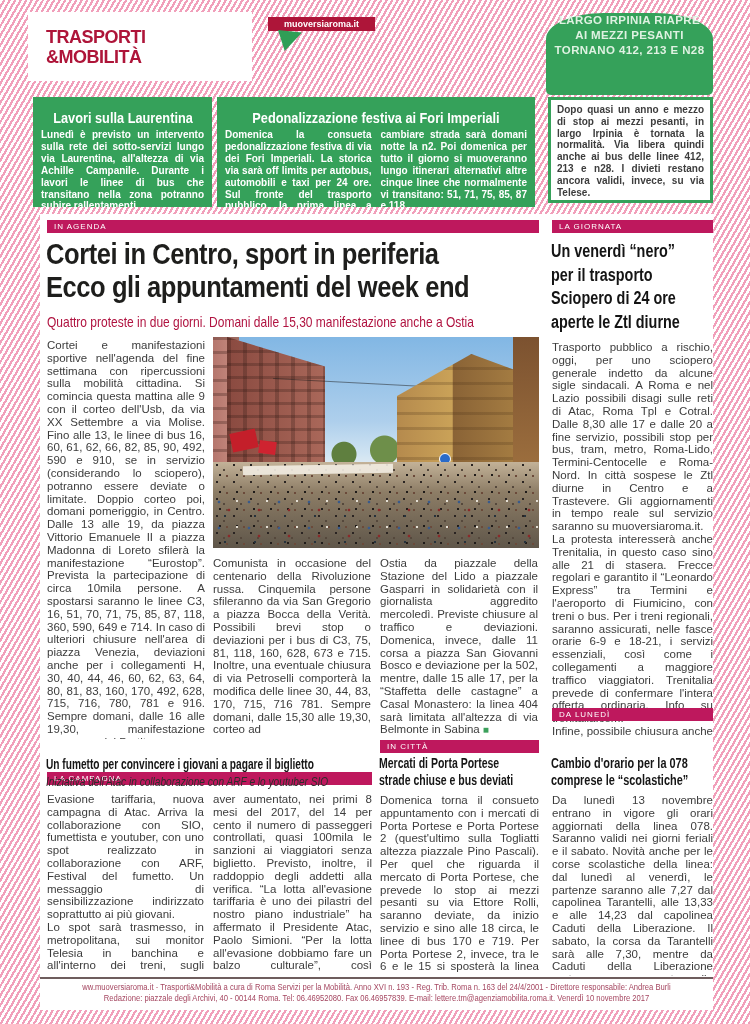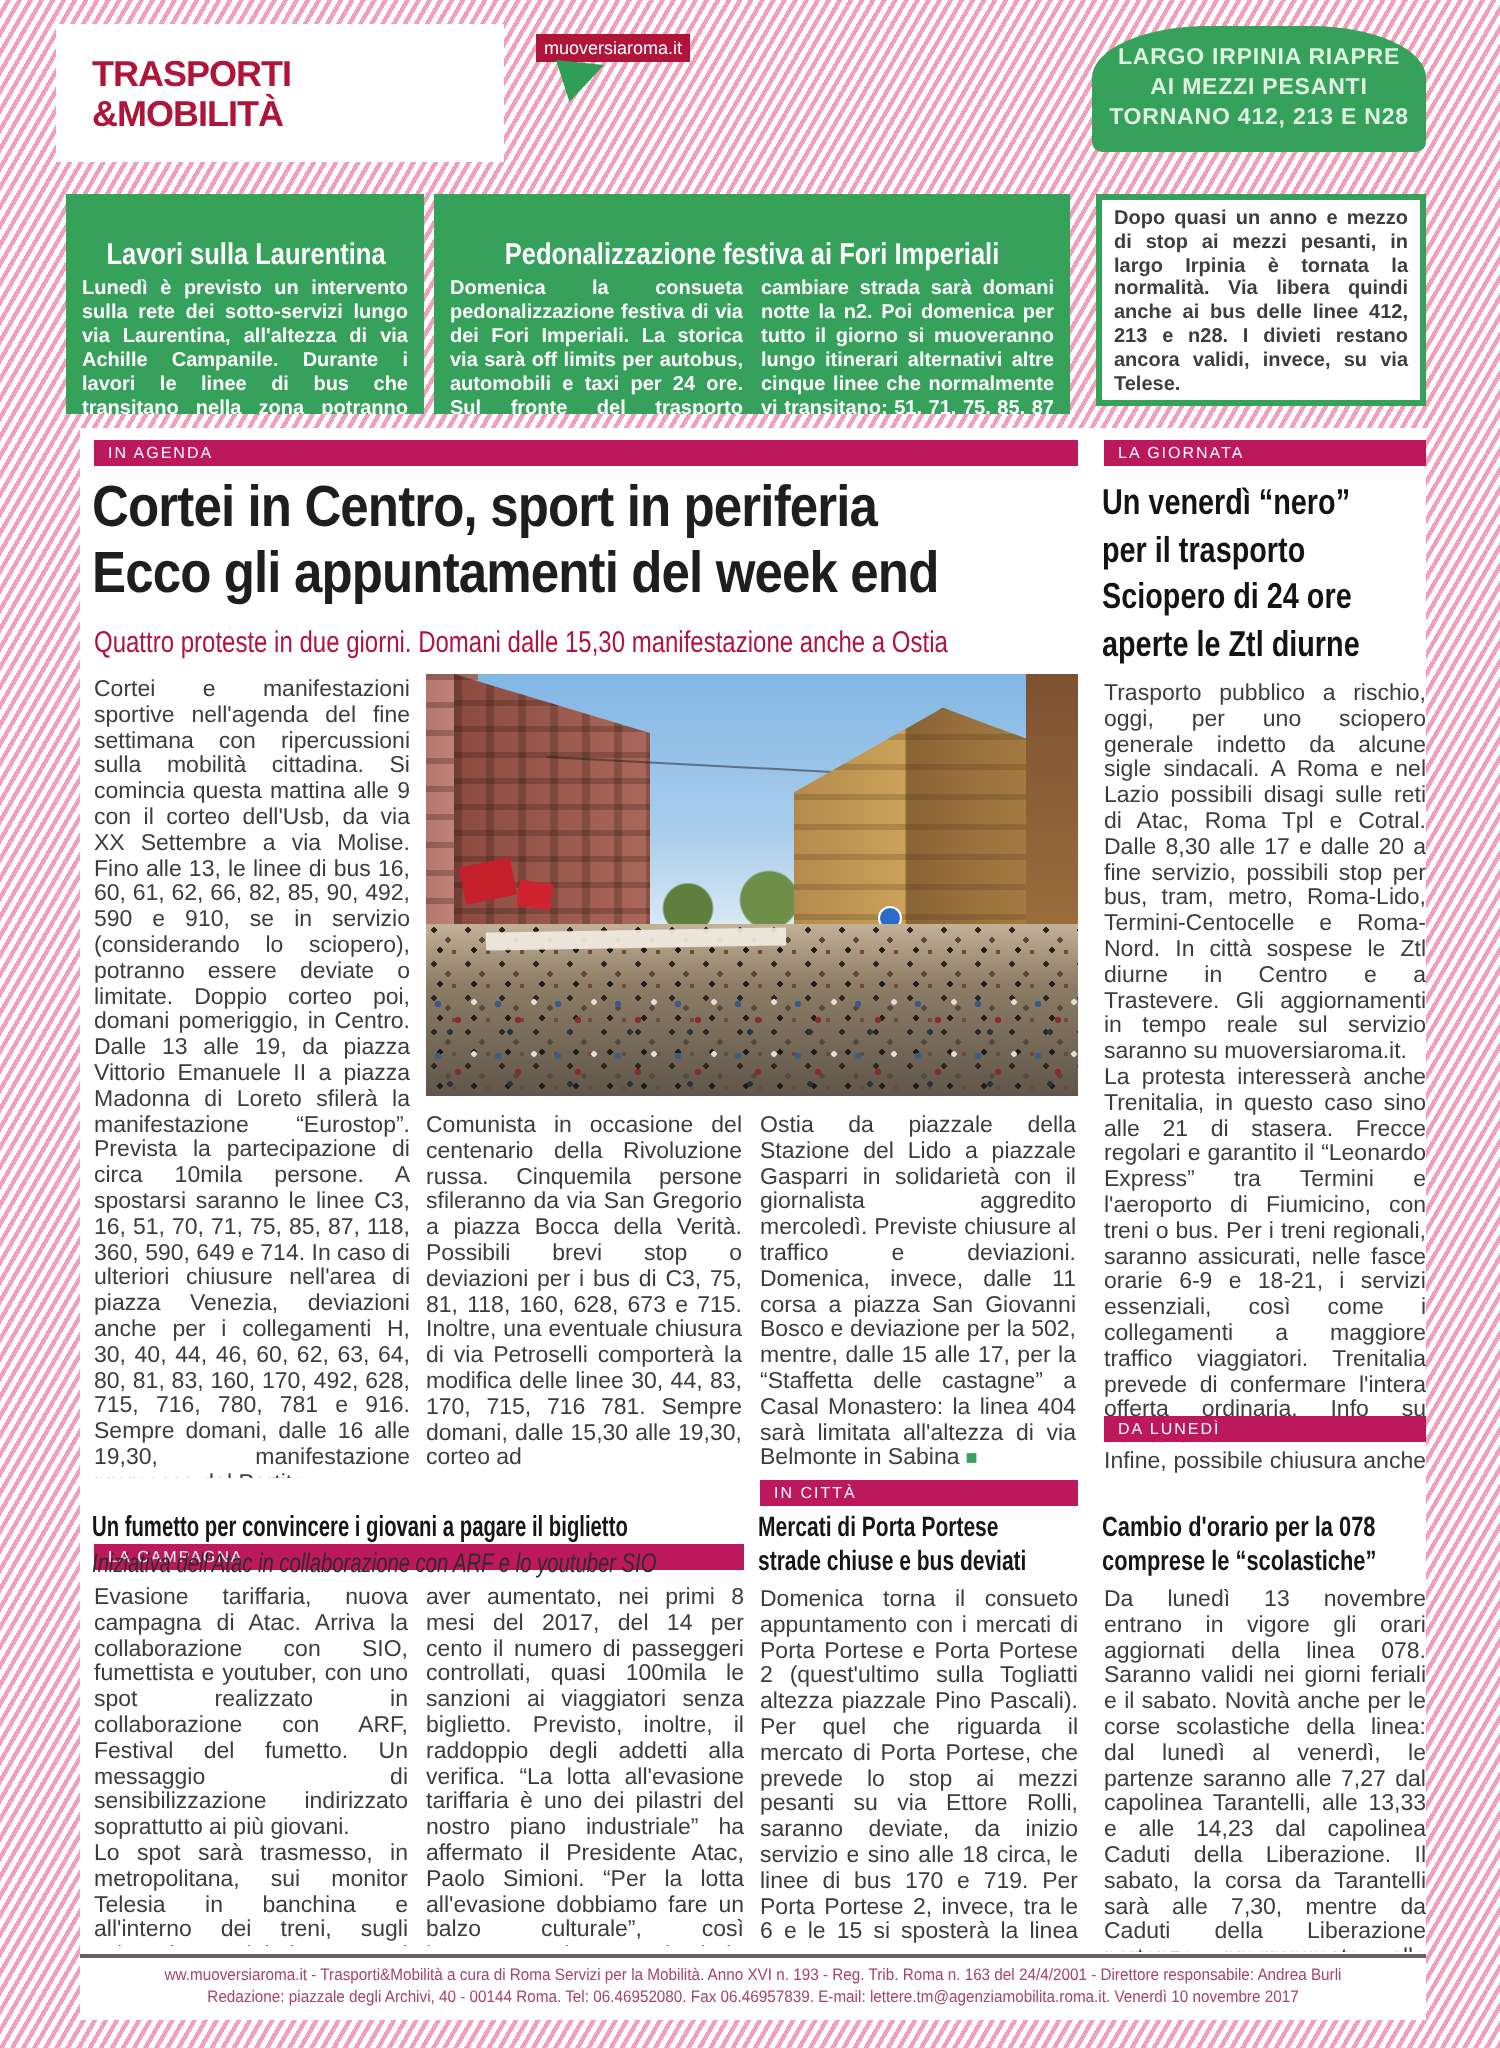--- a/index.html
+++ b/index.html
@@ -9,28 +9,28 @@
     font-family:"Liberation Sans",sans-serif;
     background:repeating-linear-gradient(120deg,#ffffff 0 2.6px,#f19fba 2.6px 4.8px);
   }
   .abs{position:absolute;}
   .sheet{left:40px;top:214px;width:673px;height:796px;background:#ffffff;}
 
   
   .logo-box{left:28px;top:12px;width:224px;height:69px;background:#fff;display:flex;align-items:center;padding-left:10px;box-sizing:border-box;}
   .logo-tm{font-size:52px;font-weight:bold;color:#ae1539;letter-spacing:-3px;line-height:1;font-style:italic;}
   .logo-title{margin-left:8px;font-size:18px;line-height:20px;font-weight:bold;color:#ae1539;white-space:pre-line;letter-spacing:-0.5px;}
-  .site-badge{left:268px;top:17px;background:#ae1539;color:#fff;font-size:9px;font-weight:normal;padding:2px 4px;}
+  .site-badge{left:268px;top:17px;background:#ae1539;color:#fff;font-size:9px;font-weight:bold;padding:2px 16px;}
   .badge-fold{left:278px;top:30px;width:24px;height:21px;background:#2f9e56;clip-path:polygon(0 0,100% 12%,28% 100%);}
-  .sign{left:546px;top:13px;width:167px;height:63px;background:#35a15a;border-radius:58px 58px 5px 5px / 26px 26px 5px 5px;display:flex;align-items:center;justify-content:center;text-align:center;}
+  .sign{left:546px;top:13px;width:167px;height:82px;background:#35a15a;border-radius:58px 58px 5px 5px / 26px 26px 5px 5px;display:flex;justify-content:center;text-align:center;}
   .sign-text{font-size:11.5px;font-weight:bold;color:#dff2e2;line-height:15px;letter-spacing:.4px;white-space:pre-line;}
   .sign-note{left:548px;top:97px;width:165px;height:106px;background:#fff;border:3px solid #35a15a;box-sizing:border-box;padding:4px 6px;font-size:10px;font-weight:bold;line-height:11.8px;color:#3d3d3d;text-align:justify;overflow:hidden;}
 
   
-  .gbox{background:#35a15a;color:#fff;box-sizing:border-box;padding:22px 8px;overflow:hidden;}
+  .gbox{background:#35a15a;color:#fff;box-sizing:border-box;padding:12px 8px;overflow:hidden;}
   .gbox1{left:33px;top:97px;width:179px;height:110px;}
   .gbox2{left:217px;top:97px;width:318px;height:110px;}
   .gbox-title{font-weight:bold;text-align:center;font-size:15px;margin-bottom:3px;transform:scaleX(.85);transform-origin:center;white-space:nowrap;}
   .gbox-body{font-weight:bold;font-size:10px;line-height:11.9px;text-align:justify;}
   .gbox2 .gbox-body{column-count:2;column-gap:9px;}
 
   
   .tagbar{height:13px;background:#be185d;color:#fff;font-size:8px;font-weight:normal;letter-spacing:1px;line-height:13px;padding-left:7px;box-sizing:border-box;}
   .tag-agenda{left:47px;top:220px;width:492px;}
   .tag-giornata{left:552px;top:220px;width:161px;}

